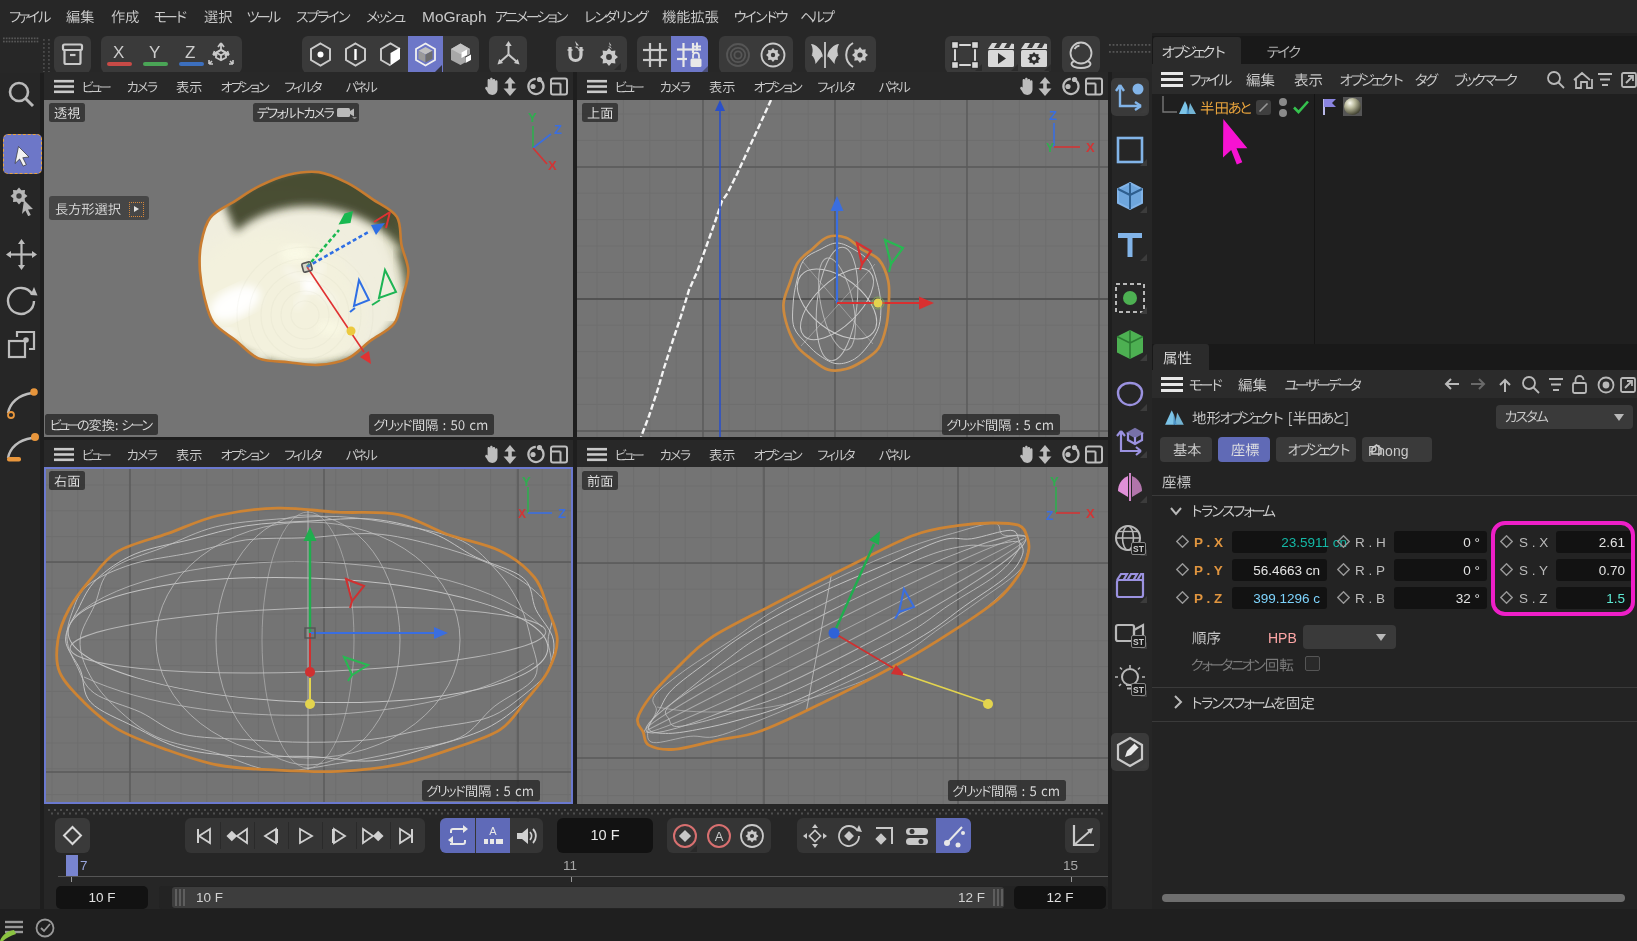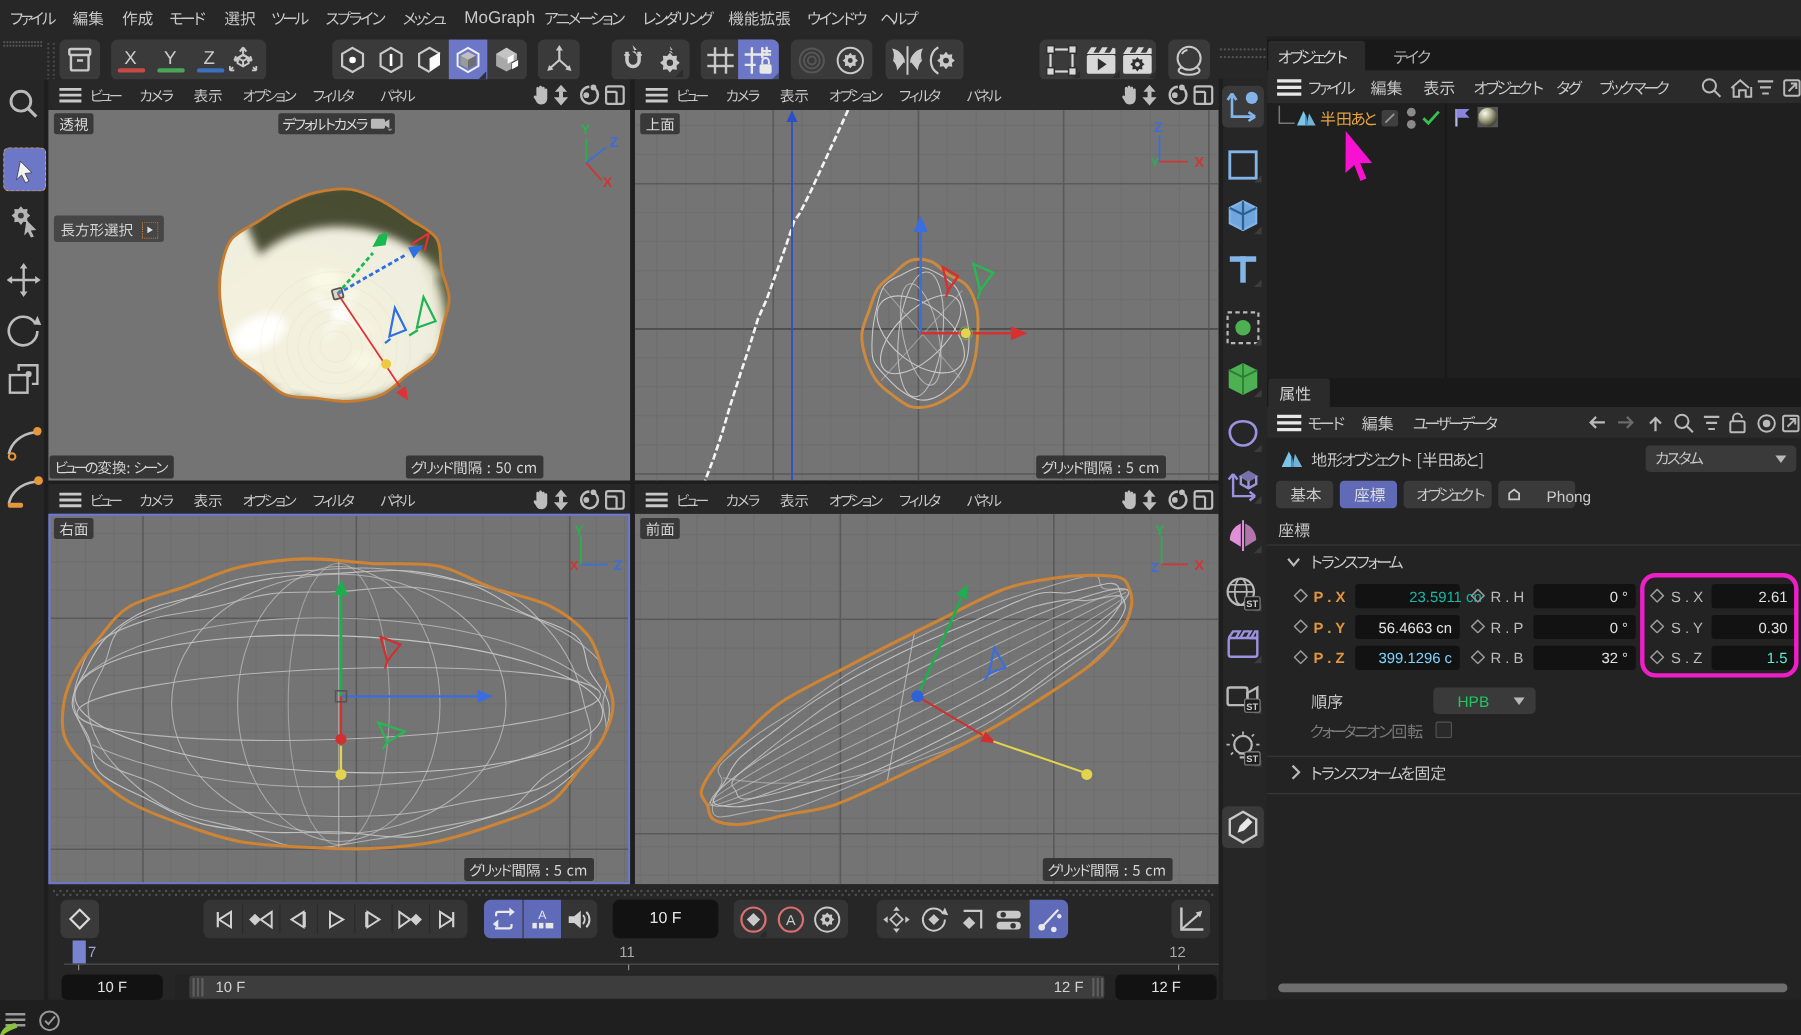--- a/index.html
+++ b/index.html
@@ -1189,21 +1189,21 @@
     <path transform="translate(0,15.1)" d="M10.7 -8.6C10.4 -6.9 9.8 -5.5 8.6 -4.7V-8.8H7.6V-3.2H3.6V-2.3H7.6V-0.2H2.7V0.8H13.5V-0.2H8.6V-2.3H12.7V-3.2H8.6V-4.6C8.8 -4.5 9.2 -4.2 9.3 -4.0C9.9 -4.5 10.5 -5.1 10.8 -5.9C11.6 -5.2 12.4 -4.4 12.9 -3.9L13.5 -4.6C13.0 -5.2 12.1 -6.1 11.2 -6.7C11.4 -7.3 11.6 -7.9 11.7 -8.5ZM5.0 -8.6C4.7 -6.8 4.1 -5.4 2.9 -4.5C3.1 -4.3 3.5 -4.0 3.6 -3.8C4.3 -4.3 4.8 -5.0 5.2 -5.8C5.8 -5.3 6.4 -4.7 6.7 -4.2L7.3 -4.9C7.0 -5.4 6.2 -6.1 5.6 -6.7C5.8 -7.3 5.9 -7.9 6.0 -8.5ZM1.6 -10.4V-6.5C1.6 -4.4 1.5 -1.5 0.4 0.5C0.6 0.6 1.1 0.9 1.3 1.1C2.5 -1.1 2.6 -4.3 2.6 -6.5V-9.4H13.5V-10.4H8.1V-11.9H7.0V-10.4Z M20.4 -5.2V-4.3H27.1V-5.2ZM25.2 -1.6C25.9 -0.9 26.7 0.1 27.1 0.7L27.9 0.1C27.5 -0.5 26.7 -1.4 25.9 -2.1ZM21.2 -2.1C20.7 -1.4 19.8 -0.5 19.0 0.0C19.2 0.2 19.5 0.4 19.7 0.6C20.5 0.1 21.4 -0.8 22.0 -1.7ZM20.1 -9.4V-6.0H27.5V-9.4H25.2V-10.4H27.8V-11.3H19.6V-10.4H22.2V-9.4ZM23.0 -10.4H24.3V-9.4H23.0ZM19.5 -3.3V-2.4H23.2V0.1C23.2 0.2 23.1 0.3 22.9 0.3C22.8 0.3 22.2 0.3 21.5 0.3C21.7 0.5 21.8 0.9 21.9 1.2C22.8 1.2 23.3 1.1 23.7 1.0C24.1 0.8 24.2 0.6 24.2 0.1V-2.4H27.8V-3.3ZM21.0 -8.6H22.2V-6.8H21.0ZM23.0 -8.6H24.3V-6.8H23.0ZM25.1 -8.6H26.5V-6.8H25.1ZM16.9 -11.9V-8.8H14.9V-7.9H16.8C16.4 -5.9 15.5 -3.7 14.6 -2.5C14.8 -2.2 15.1 -1.8 15.2 -1.6C15.8 -2.5 16.4 -4.0 16.9 -5.5V1.1H17.9V-5.6C18.3 -4.9 18.8 -4.0 19.0 -3.6L19.6 -4.4C19.4 -4.8 18.3 -6.4 17.9 -6.9V-7.9H19.5V-8.8H17.9V-11.9Z" fill="#e2e2e2"></path>
   </svg>
 <div class="abs" style="left:1276px;top:437px;width:80px;height:25px;background:#3a3a3a;border-radius:4px"></div>
 <svg style="position:absolute;left:1289.0px;top:439.9px;overflow:visible" width="61" height="20">
     <path transform="translate(0,15.1)" d="M-0.6 -2.0 0.2 -1.1C2.7 -2.4 5.2 -4.7 6.4 -6.4L6.4 -1.2C6.4 -0.9 6.3 -0.7 5.9 -0.7C5.4 -0.7 4.6 -0.7 3.9 -0.9L4.0 0.3C4.7 0.4 5.6 0.4 6.3 0.4C7.1 0.4 7.6 0.0 7.6 -0.7C7.6 -2.5 7.5 -5.3 7.5 -7.5H9.7C10.1 -7.5 10.6 -7.5 10.9 -7.4V-8.6C10.6 -8.6 10.1 -8.5 9.7 -8.5H7.5L7.4 -9.9C7.4 -10.3 7.5 -10.7 7.5 -11.1H6.2C6.3 -10.8 6.3 -10.5 6.3 -9.9L6.4 -8.5H1.2C0.8 -8.5 0.3 -8.6 -0.1 -8.6V-7.4C0.3 -7.5 0.8 -7.5 1.2 -7.5H5.9C4.8 -5.8 2.3 -3.4 -0.6 -2.0Z M21.2 -12.2 20.4 -11.8C20.8 -11.3 21.3 -10.5 21.6 -10.0L22.4 -10.3C22.1 -10.8 21.6 -11.7 21.2 -12.2ZM20.7 -9.2 20.0 -9.7 20.5 -9.9C20.2 -10.5 19.7 -11.3 19.4 -11.8L18.6 -11.5C18.9 -11.0 19.4 -10.3 19.7 -9.8C19.4 -9.7 19.2 -9.7 19.0 -9.7C18.4 -9.7 12.7 -9.7 11.9 -9.7C11.5 -9.7 10.9 -9.8 10.5 -9.8V-8.6C10.9 -8.6 11.4 -8.6 11.9 -8.6C12.7 -8.6 18.4 -8.6 19.2 -8.6C19.0 -7.2 18.3 -5.3 17.3 -4.0C16.1 -2.5 14.5 -1.2 11.8 -0.6L12.8 0.5C15.4 -0.3 17.0 -1.6 18.3 -3.3C19.5 -4.8 20.1 -7.0 20.5 -8.5C20.5 -8.8 20.6 -9.0 20.7 -9.2Z M29.3 -10.6 28.6 -10.3C29.0 -9.6 29.5 -8.8 29.8 -8.0L30.7 -8.4C30.3 -9.1 29.7 -10.1 29.3 -10.6ZM31.2 -11.3 30.4 -10.9C30.9 -10.3 31.4 -9.5 31.8 -8.7L32.6 -9.1C32.2 -9.8 31.6 -10.8 31.2 -11.3ZM23.3 -10.8 22.6 -9.9C23.5 -9.4 25.0 -8.3 25.7 -7.8L26.4 -8.8C25.7 -9.2 24.1 -10.3 23.3 -10.8ZM21.1 -0.7 21.8 0.5C23.1 0.2 25.1 -0.4 26.5 -1.3C28.8 -2.6 30.7 -4.4 32.0 -6.3L31.3 -7.5C30.1 -5.5 28.3 -3.6 25.9 -2.3C24.5 -1.5 22.7 -0.9 21.1 -0.7ZM21.1 -7.6 20.5 -6.6C21.4 -6.2 22.9 -5.2 23.6 -4.7L24.2 -5.7C23.6 -6.1 22.0 -7.2 21.1 -7.6Z M30.7 -1.1V0.1C31.1 0.1 31.5 0.1 31.8 0.1H39.6C39.8 0.1 40.3 0.1 40.6 0.1V-1.1C40.3 -1.1 40.0 -1.0 39.6 -1.0H36.2V-6.2H39.0C39.3 -6.2 39.6 -6.2 40.0 -6.2V-7.3C39.7 -7.3 39.3 -7.3 39.0 -7.3H32.4C32.2 -7.3 31.7 -7.3 31.4 -7.3V-6.2C31.7 -6.2 32.2 -6.2 32.4 -6.2H35.0V-1.0H31.8C31.4 -1.0 31.1 -1.1 30.7 -1.1Z M45.5 -11.0 44.2 -11.5C44.1 -11.1 43.9 -10.6 43.8 -10.3C43.2 -9.1 41.8 -7.0 39.3 -5.5L40.3 -4.8C41.8 -5.8 43.0 -7.1 43.9 -8.3H48.7C48.4 -7.0 47.5 -5.2 46.4 -3.9C45.1 -2.4 43.4 -1.1 40.8 -0.3L41.8 0.6C44.5 -0.4 46.1 -1.7 47.4 -3.2C48.7 -4.8 49.6 -6.7 50.0 -8.1C50.0 -8.3 50.2 -8.7 50.3 -8.9L49.3 -9.5C49.1 -9.4 48.8 -9.3 48.4 -9.3H44.6L44.9 -9.9C45.0 -10.2 45.3 -10.7 45.5 -11.0Z M53.2 -1.2C53.2 -0.7 53.2 -0.0 53.1 0.4H54.5C54.4 -0.0 54.4 -0.8 54.4 -1.2L54.4 -5.9C56.0 -5.4 58.4 -4.5 60.0 -3.6L60.4 -4.9C59.0 -5.6 56.3 -6.6 54.4 -7.2V-9.5C54.4 -9.9 54.4 -10.6 54.5 -11.0H53.1C53.2 -10.6 53.2 -9.9 53.2 -9.5C53.2 -8.3 53.2 -2.0 53.2 -1.2Z" fill="#c9c9c9"></path>
   </svg>
 <div class="abs" style="left:1362px;top:437px;width:70px;height:25px;background:#3a3a3a;border-radius:4px"></div>
 <svg class="abs" style="left:1370px;top:443px" width="13" height="13">
     <path d="M2 11V5.5L6.5 2l4.5 3.5V11z" fill="none" stroke="#c9c9c9" stroke-width="1.6"></path>
   </svg>
-<div style="position:absolute;top:441.7px;font:normal 14px 'Liberation Sans',sans-serif;color:#c9c9c9;letter-spacing:0px;white-space:nowrap;line-height:18px;left:1406px;">Phong</div>
+<div style="position:absolute;top:441.7px;font:normal 14px 'Liberation Sans',sans-serif;color:#c9c9c9;letter-spacing:0px;white-space:nowrap;line-height:18px;left:1368px;">Phong</div>
 <svg style="position:absolute;left:1162.0px;top:471.6px;overflow:visible" width="29" height="20">
     <path transform="translate(0,15.4)" d="M10.9 -8.8C10.7 -7.0 10.0 -5.7 8.8 -4.8V-9.0H7.7V-3.3H3.7V-2.3H7.7V-0.2H2.8V0.8H13.8V-0.2H8.8V-2.3H12.9V-3.3H8.8V-4.7C9.0 -4.6 9.4 -4.2 9.5 -4.1C10.2 -4.6 10.7 -5.2 11.1 -6.0C11.9 -5.3 12.7 -4.5 13.2 -4.0L13.8 -4.7C13.3 -5.3 12.3 -6.2 11.5 -6.9C11.7 -7.4 11.8 -8.0 11.9 -8.7ZM5.1 -8.8C4.8 -6.9 4.2 -5.5 2.9 -4.6C3.1 -4.4 3.6 -4.1 3.7 -3.9C4.4 -4.4 4.9 -5.1 5.3 -6.0C5.9 -5.4 6.5 -4.8 6.8 -4.3L7.5 -5.0C7.1 -5.5 6.4 -6.3 5.7 -6.9C5.9 -7.4 6.0 -8.0 6.1 -8.7ZM1.6 -10.6V-6.6C1.6 -4.5 1.5 -1.6 0.4 0.5C0.7 0.6 1.1 0.9 1.3 1.1C2.5 -1.1 2.7 -4.4 2.7 -6.6V-9.6H13.8V-10.6H8.2V-12.2H7.1V-10.6Z M20.9 -5.3V-4.4H27.7V-5.3ZM25.7 -1.6C26.4 -0.9 27.3 0.1 27.7 0.7L28.5 0.1C28.1 -0.5 27.2 -1.5 26.5 -2.1ZM21.6 -2.2C21.2 -1.4 20.3 -0.6 19.4 0.0C19.6 0.2 19.9 0.4 20.1 0.7C21.0 0.1 21.9 -0.8 22.5 -1.7ZM20.5 -9.6V-6.1H28.1V-9.6H25.8V-10.6H28.4V-11.5H20.0V-10.6H22.6V-9.6ZM23.5 -10.6H24.9V-9.6H23.5ZM20.0 -3.4V-2.5H23.6V0.1C23.6 0.2 23.6 0.3 23.4 0.3C23.2 0.3 22.7 0.3 22.0 0.3C22.1 0.5 22.3 0.9 22.3 1.2C23.2 1.2 23.8 1.2 24.2 1.0C24.6 0.9 24.7 0.6 24.7 0.1V-2.5H28.4V-3.4ZM21.4 -8.8H22.7V-7.0H21.4ZM23.5 -8.8H24.9V-7.0H23.5ZM25.7 -8.8H27.1V-7.0H25.7ZM17.3 -12.2V-9.0H15.3V-8.0H17.2C16.7 -6.0 15.9 -3.8 14.9 -2.5C15.1 -2.3 15.4 -1.9 15.5 -1.6C16.2 -2.5 16.8 -4.1 17.3 -5.6V1.1H18.3V-5.7C18.7 -5.0 19.2 -4.1 19.4 -3.6L20.0 -4.5C19.8 -4.9 18.7 -6.5 18.3 -7.0V-8.0H19.9V-9.0H18.3V-12.2Z" fill="#c9c9c9"></path>
   </svg>
 <div style="position:absolute;left:1152px;top:495px;width:485px;height:1px;background:#3a3a3a;">
 </div>
 <svg class="abs" style="left:1170px;top:505px" width="12" height="12">
     <path d="M1 3l5 6 5-6" fill="none" stroke="#b9b9b9" stroke-width="2"></path>
   </svg>
 <svg style="position:absolute;left:1191.0px;top:500.6px;overflow:visible" width="84" height="20">
     <path transform="translate(0,15.4)" d="M3.0 -1.3C3.0 -0.7 3.0 -0.0 2.9 0.4H4.3C4.2 -0.0 4.2 -0.8 4.2 -1.3L4.2 -6.1C5.8 -5.6 8.3 -4.6 9.9 -3.7L10.4 -5.0C8.9 -5.7 6.1 -6.8 4.2 -7.4V-9.7C4.2 -10.2 4.3 -10.8 4.3 -11.2H2.9C3.0 -10.8 3.0 -10.1 3.0 -9.7C3.0 -8.5 3.0 -2.1 3.0 -1.3Z M12.2 -10.8V-9.6C12.6 -9.6 13.1 -9.6 13.5 -9.6C14.3 -9.6 18.4 -9.6 19.2 -9.6C19.7 -9.6 20.2 -9.6 20.5 -9.6V-10.8C20.2 -10.7 19.7 -10.7 19.2 -10.7C18.3 -10.7 14.3 -10.7 13.5 -10.7C13.0 -10.7 12.6 -10.7 12.2 -10.8ZM21.6 -7.0 20.7 -7.5C20.6 -7.4 20.3 -7.4 20.0 -7.4C19.2 -7.4 13.0 -7.4 12.3 -7.4C11.9 -7.4 11.4 -7.4 10.9 -7.5V-6.2C11.4 -6.3 12.0 -6.3 12.3 -6.3C13.2 -6.3 19.3 -6.3 20.0 -6.3C19.7 -5.2 19.2 -4.0 18.3 -3.1C17.1 -1.8 15.2 -0.9 13.2 -0.4L14.1 0.6C15.9 0.1 17.7 -0.8 19.3 -2.4C20.3 -3.6 21.0 -5.1 21.4 -6.6C21.4 -6.7 21.5 -6.8 21.6 -7.0Z M22.9 -10.6 22.0 -9.7C23.1 -9.0 24.9 -7.5 25.7 -6.7L26.6 -7.6C25.8 -8.4 23.9 -9.9 22.9 -10.6ZM21.6 -0.9 22.4 0.3C24.8 -0.2 26.6 -1.1 28.1 -2.0C30.3 -3.3 32.0 -5.3 33.0 -7.1L32.3 -8.4C31.4 -6.6 29.7 -4.4 27.4 -3.0C26.0 -2.2 24.2 -1.3 21.6 -0.9Z M41.9 -9.7 41.2 -10.3C40.9 -10.2 40.6 -10.2 40.1 -10.2C39.5 -10.2 35.1 -10.2 34.5 -10.2C34.0 -10.2 33.2 -10.2 33.0 -10.2V-8.9C33.2 -8.9 34.0 -9.0 34.5 -9.0C35.0 -9.0 39.6 -9.0 40.1 -9.0C39.8 -7.8 38.7 -6.1 37.7 -5.0C36.2 -3.3 34.1 -1.6 31.8 -0.7L32.7 0.3C34.8 -0.7 36.8 -2.2 38.3 -3.9C39.8 -2.6 41.4 -0.9 42.3 0.4L43.3 -0.5C42.4 -1.6 40.6 -3.5 39.1 -4.8C40.1 -6.1 41.0 -7.8 41.5 -9.1C41.6 -9.3 41.8 -9.6 41.9 -9.7Z M53.5 -9.6 52.6 -10.2C52.4 -10.1 52.1 -10.1 51.9 -10.1C51.2 -10.1 45.4 -10.1 44.6 -10.1C44.1 -10.1 43.5 -10.2 43.1 -10.2V-8.9C43.5 -9.0 44.0 -9.0 44.6 -9.0C45.4 -9.0 51.2 -9.0 52.0 -9.0C51.8 -7.6 51.1 -5.6 50.1 -4.3C48.9 -2.7 47.3 -1.5 44.4 -0.8L45.4 0.3C48.1 -0.5 49.8 -1.9 51.1 -3.6C52.3 -5.1 53.0 -7.4 53.3 -8.9C53.4 -9.2 53.4 -9.4 53.5 -9.6Z M53.1 -1.2 53.9 -0.3C55.9 -1.4 58.0 -3.2 59.0 -4.6L59.0 -0.5C59.0 -0.3 58.9 -0.1 58.6 -0.1C58.2 -0.1 57.4 -0.2 56.9 -0.2L56.9 0.8C57.5 0.8 58.4 0.9 59.0 0.9C59.7 0.9 60.1 0.5 60.1 -0.1L60.0 -5.7H62.1C62.4 -5.7 62.8 -5.6 63.1 -5.6V-6.8C62.9 -6.7 62.4 -6.7 62.1 -6.7H60.0L60.0 -7.9C60.0 -8.2 60.0 -8.6 60.0 -8.9H58.8C58.9 -8.5 58.9 -8.2 58.9 -7.9L59.0 -6.7H54.6C54.2 -6.7 53.9 -6.7 53.5 -6.8V-5.6C53.9 -5.6 54.2 -5.7 54.6 -5.7H58.5C57.5 -4.2 55.3 -2.3 53.1 -1.2Z M61.7 -6.3V-4.9C62.1 -4.9 62.9 -4.9 63.7 -4.9C64.8 -4.9 70.5 -4.9 71.6 -4.9C72.3 -4.9 72.9 -4.9 73.2 -4.9V-6.3C72.9 -6.2 72.3 -6.2 71.6 -6.2C70.5 -6.2 64.7 -6.2 63.7 -6.2C62.9 -6.2 62.1 -6.2 61.7 -6.3Z M73.3 -1.6C72.9 -1.6 72.4 -1.6 72.0 -1.6L72.2 -0.2C72.6 -0.3 73.0 -0.4 73.4 -0.4C75.3 -0.6 80.2 -1.1 82.4 -1.4C82.8 -0.7 83.0 -0.0 83.2 0.5L84.4 -0.1C83.8 -1.6 82.3 -4.5 81.2 -6.0L80.1 -5.5C80.7 -4.8 81.3 -3.6 81.9 -2.5C80.3 -2.3 77.5 -2.0 75.4 -1.8C76.1 -3.7 77.6 -8.1 78.0 -9.5C78.2 -10.1 78.3 -10.5 78.5 -10.8L77.0 -11.1C77.0 -10.7 76.9 -10.4 76.7 -9.7C76.3 -8.3 74.9 -3.7 74.1 -1.7Z" fill="#cccccc"></path>
@@ -1236,21 +1236,21 @@
     <path d="M6.5 0.8L12.2 6.5 6.5 12.2 0.8 6.5z" fill="none" stroke="#999" stroke-width="1.4"></path>
   </svg>
 <div style="position:absolute;top:561.7px;font:normal 13.5px 'Liberation Sans',sans-serif;color:#bbbbbb;letter-spacing:0px;white-space:nowrap;line-height:18px;left:1355px;">R . P</div>
 <div class="abs" style="left:1394px;top:559px;width:93px;height:22px;background:#121212;border-radius:3px"></div>
 <div style="position:absolute;top:561.7px;font:normal 13.5px 'Liberation Sans',sans-serif;color:#e2e2e2;letter-spacing:0px;white-space:nowrap;line-height:18px;left:1480px;transform:translateX(-100%);">0 °</div>
 <svg class="abs" style="left:1500px;top:563px" width="13" height="13">
     <path d="M6.5 0.8L12.2 6.5 6.5 12.2 0.8 6.5z" fill="none" stroke="#999" stroke-width="1.4"></path>
   </svg>
 <div style="position:absolute;top:561.7px;font:normal 13.5px 'Liberation Sans',sans-serif;color:#bbbbbb;letter-spacing:0px;white-space:nowrap;line-height:18px;left:1519px;">S . Y</div>
 <div class="abs" style="left:1556px;top:559px;width:76px;height:22px;background:#121212;border-radius:3px"></div>
-<div style="position:absolute;top:561.7px;font:normal 13.5px 'Liberation Sans',sans-serif;color:#e2e2e2;letter-spacing:0px;white-space:nowrap;line-height:18px;left:1625px;transform:translateX(-100%);">0.30</div>
+<div style="position:absolute;top:561.7px;font:normal 13.5px 'Liberation Sans',sans-serif;color:#e2e2e2;letter-spacing:0px;white-space:nowrap;line-height:18px;left:1625px;transform:translateX(-100%);">0.70</div>
 <svg class="abs" style="left:1176px;top:591px" width="13" height="13">
     <path d="M6.5 0.8L12.2 6.5 6.5 12.2 0.8 6.5z" fill="none" stroke="#999" stroke-width="1.4"></path>
   </svg>
 <div style="position:absolute;top:589.7px;font:bold 13.5px 'Liberation Sans',sans-serif;color:#e0953f;letter-spacing:0px;white-space:nowrap;line-height:18px;left:1194px;">P . Z</div>
 <div class="abs" style="left:1232px;top:587px;width:95px;height:22px;background:#121212;border-radius:3px"></div>
 <div style="position:absolute;top:589.7px;font:normal 13.5px 'Liberation Sans',sans-serif;color:#7dd3fc;letter-spacing:0px;white-space:nowrap;line-height:18px;left:1320px;transform:translateX(-100%);">399.1296 c</div>
 <svg class="abs" style="left:1337px;top:591px" width="13" height="13">
     <path d="M6.5 0.8L12.2 6.5 6.5 12.2 0.8 6.5z" fill="none" stroke="#999" stroke-width="1.4"></path>
   </svg>
 <div style="position:absolute;top:589.7px;font:normal 13.5px 'Liberation Sans',sans-serif;color:#bbbbbb;letter-spacing:0px;white-space:nowrap;line-height:18px;left:1355px;">R . B</div>
@@ -1260,21 +1260,21 @@
     <path d="M6.5 0.8L12.2 6.5 6.5 12.2 0.8 6.5z" fill="none" stroke="#999" stroke-width="1.4"></path>
   </svg>
 <div style="position:absolute;top:589.7px;font:normal 13.5px 'Liberation Sans',sans-serif;color:#bbbbbb;letter-spacing:0px;white-space:nowrap;line-height:18px;left:1519px;">S . Z</div>
 <div class="abs" style="left:1556px;top:587px;width:76px;height:22px;background:#121212;border-radius:3px"></div>
 <div style="position:absolute;top:589.7px;font:normal 13.5px 'Liberation Sans',sans-serif;color:#5eead4;letter-spacing:0px;white-space:nowrap;line-height:18px;left:1625px;transform:translateX(-100%);">1.5</div>
 <div class="abs" style="left:1491px;top:521px;width:144px;height:95px;border:4px solid #ee1fc8;border-radius:14px"></div>
 <svg style="position:absolute;left:1192.0px;top:627.6px;overflow:visible" width="29" height="20">
     <path transform="translate(0,15.4)" d="M5.3 -11.7V0.7H6.2V-11.7ZM3.3 -10.6V-0.9H4.1V-10.6ZM1.3 -11.7V-5.8C1.3 -3.4 1.2 -1.3 0.4 0.5C0.6 0.6 1.0 0.9 1.1 1.1C2.1 -0.8 2.2 -3.1 2.2 -5.8V-11.7ZM8.3 -6.1H12.3V-4.7H8.3ZM8.3 -3.9H12.3V-2.4H8.3ZM8.3 -8.3H12.3V-6.9H8.3ZM8.8 -1.3C8.3 -0.7 7.2 0.0 6.2 0.5C6.4 0.7 6.7 1.0 6.9 1.2C7.9 0.8 9.0 -0.0 9.8 -0.7ZM10.9 -0.7C11.7 -0.2 12.8 0.6 13.3 1.2L14.1 0.6C13.6 0.0 12.5 -0.7 11.7 -1.3ZM7.3 -9.2V-1.6H13.4V-9.2H10.5L11.0 -10.5H13.7V-11.5H6.8V-10.5H9.8C9.7 -10.1 9.6 -9.6 9.5 -9.2Z M19.9 -6.4C20.9 -5.9 22.1 -5.4 23.1 -4.9H17.8V-3.9H22.4V-0.1C22.4 0.1 22.3 0.2 22.0 0.2C21.7 0.2 20.7 0.2 19.7 0.2C19.8 0.5 20.0 0.9 20.1 1.2C21.4 1.2 22.2 1.2 22.8 1.0C23.3 0.9 23.4 0.6 23.4 -0.1V-3.9H26.6C26.1 -3.2 25.4 -2.5 24.9 -1.9L25.8 -1.5C26.6 -2.3 27.5 -3.5 28.3 -4.6L27.5 -4.9L27.3 -4.9H24.9L24.9 -4.9C24.6 -5.1 24.2 -5.4 23.7 -5.6C24.9 -6.3 26.1 -7.1 26.9 -8.0L26.2 -8.6L26.0 -8.5H18.7V-7.6H25.0C24.4 -7.1 23.5 -6.5 22.8 -6.1C22.0 -6.4 21.2 -6.7 20.5 -7.0ZM16.3 -10.6V-6.5C16.3 -4.4 16.2 -1.5 14.9 0.6C15.2 0.7 15.7 1.0 15.9 1.2C17.1 -1.0 17.3 -4.3 17.3 -6.5V-9.5H28.3V-10.6H22.7V-12.2H21.6V-10.6Z" fill="#c9c9c9"></path>
   </svg>
 <div class="abs" style="left:1303px;top:625px;width:93px;height:24px;background:#3a3a3a;border-radius:4px"></div>
-<div style="position:absolute;top:628.7px;font:normal 14px 'Liberation Sans',sans-serif;color:#22c55e;letter-spacing:0px;white-space:nowrap;line-height:18px;left:1325px;">HPB</div>
+<div style="position:absolute;top:628.7px;font:normal 14px 'Liberation Sans',sans-serif;color:#fca5a5;letter-spacing:0px;white-space:nowrap;line-height:18px;left:1268px;">HPB</div>
 <div class="abs" style="left:1376px;top:634px;width:0;height:0;border-left:5.5px solid transparent;border-right:5.5px solid transparent;border-top:7px solid #b9b9b9"></div>
 <svg style="position:absolute;left:1192.0px;top:654.6px;overflow:visible" width="102" height="20">
     <path transform="translate(0,15.4)" d="M5.9 -11.3 4.6 -11.7C4.5 -11.3 4.2 -10.8 4.1 -10.6C3.5 -9.3 2.0 -7.1 -0.4 -5.7L0.6 -4.9C2.1 -6.0 3.3 -7.2 4.2 -8.5H9.1C8.8 -7.1 7.9 -5.3 6.8 -3.9C5.5 -2.4 3.7 -1.1 1.0 -0.3L2.1 0.6C4.8 -0.4 6.5 -1.7 7.8 -3.3C9.1 -4.9 10.0 -6.8 10.4 -8.3C10.5 -8.5 10.6 -8.9 10.8 -9.1L9.8 -9.7C9.6 -9.6 9.2 -9.5 8.8 -9.5H4.9L5.2 -10.1C5.4 -10.4 5.7 -10.9 5.9 -11.3Z M10.2 -1.2 11.0 -0.3C13.0 -1.4 15.1 -3.2 16.1 -4.6L16.1 -0.5C16.1 -0.3 16.0 -0.1 15.7 -0.1C15.3 -0.1 14.5 -0.2 13.9 -0.2L14.0 0.8C14.6 0.8 15.5 0.9 16.1 0.9C16.7 0.9 17.2 0.5 17.2 -0.1L17.1 -5.7H19.2C19.5 -5.7 19.9 -5.6 20.2 -5.6V-6.8C20.0 -6.7 19.5 -6.7 19.2 -6.7H17.1L17.1 -7.9C17.1 -8.2 17.1 -8.6 17.1 -8.9H15.9C16.0 -8.5 16.0 -8.2 16.0 -7.9L16.0 -6.7H11.7C11.3 -6.7 10.9 -6.7 10.6 -6.8V-5.6C10.9 -5.6 11.3 -5.7 11.7 -5.7H15.6C14.6 -4.2 12.4 -2.3 10.2 -1.2Z M18.7 -6.3V-4.9C19.2 -4.9 20.0 -4.9 20.7 -4.9C21.8 -4.9 27.6 -4.9 28.7 -4.9C29.4 -4.9 30.0 -4.9 30.3 -4.9V-6.3C29.9 -6.2 29.4 -6.2 28.7 -6.2C27.6 -6.2 21.8 -6.2 20.7 -6.2C19.9 -6.2 19.2 -6.2 18.7 -6.3Z M35.8 -11.4 34.4 -11.8C34.4 -11.4 34.1 -10.9 34.0 -10.7C33.3 -9.3 31.8 -7.2 29.3 -5.6L30.3 -4.9C31.9 -6.0 33.2 -7.4 34.1 -8.7H39.0C38.7 -7.5 38.0 -5.9 37.1 -4.7C36.0 -5.4 35.0 -6.1 34.0 -6.6L33.2 -5.8C34.1 -5.3 35.2 -4.5 36.3 -3.8C35.0 -2.3 33.1 -1.0 30.7 -0.3L31.7 0.6C34.2 -0.3 36.0 -1.6 37.3 -3.0C37.8 -2.6 38.4 -2.1 38.8 -1.7L39.7 -2.7C39.2 -3.1 38.6 -3.6 38.0 -4.0C39.1 -5.5 39.9 -7.2 40.3 -8.5C40.4 -8.7 40.5 -9.1 40.6 -9.3L39.7 -9.9C39.4 -9.8 39.1 -9.7 38.7 -9.7H34.8L35.1 -10.3C35.2 -10.5 35.5 -11.0 35.8 -11.4Z M41.3 -9.4V-8.1C41.7 -8.1 42.2 -8.2 42.7 -8.2C43.4 -8.2 48.2 -8.2 48.9 -8.2C49.4 -8.2 50.0 -8.2 50.4 -8.1V-9.4C50.0 -9.4 49.5 -9.4 48.9 -9.4C48.2 -9.4 43.6 -9.4 42.7 -9.4C42.3 -9.4 41.8 -9.4 41.3 -9.4ZM40.0 -2.3V-0.9C40.5 -0.9 41.0 -0.9 41.6 -0.9C42.4 -0.9 49.4 -0.9 50.3 -0.9C50.6 -0.9 51.1 -0.9 51.6 -0.9V-2.3C51.2 -2.2 50.7 -2.2 50.3 -2.2C49.4 -2.2 42.4 -2.2 41.6 -2.2C41.0 -2.2 40.5 -2.2 40.0 -2.3Z M50.7 -2.0 51.5 -1.1C54.1 -2.5 56.7 -4.8 57.9 -6.5L57.9 -1.3C57.9 -0.9 57.8 -0.7 57.4 -0.7C56.8 -0.7 56.0 -0.8 55.3 -0.9L55.4 0.3C56.1 0.4 57.0 0.4 57.8 0.4C58.6 0.4 59.1 0.0 59.1 -0.8C59.1 -2.6 59.0 -5.5 59.0 -7.6H61.3C61.6 -7.6 62.1 -7.6 62.5 -7.6V-8.8C62.2 -8.8 61.6 -8.7 61.2 -8.7H59.0L58.9 -10.1C58.9 -10.5 59.0 -10.9 59.0 -11.4H57.7C57.7 -11.0 57.8 -10.7 57.8 -10.1L57.8 -8.7H52.6C52.1 -8.7 51.6 -8.8 51.2 -8.8V-7.6C51.7 -7.6 52.1 -7.6 52.6 -7.6H57.4C56.2 -5.9 53.6 -3.5 50.7 -2.0Z M63.5 -10.6 62.6 -9.7C63.7 -9.0 65.5 -7.5 66.3 -6.7L67.2 -7.6C66.4 -8.4 64.5 -9.9 63.5 -10.6ZM62.2 -0.9 63.0 0.3C65.4 -0.2 67.2 -1.1 68.7 -2.0C70.9 -3.3 72.6 -5.3 73.6 -7.1L72.9 -8.4C72.0 -6.6 70.3 -4.4 68.0 -3.0C66.6 -2.2 64.8 -1.3 62.2 -0.9Z M78.2 -7.2H81.8V-3.9H78.2ZM77.2 -8.2V-3.0H82.8V-8.2ZM74.0 -11.6V1.1H75.1V0.4H85.0V1.1H86.1V-11.6ZM75.1 -0.7V-10.5H85.0V-0.7Z M95.0 -11.0V-10.0H100.7V-11.0ZM98.5 -3.4C99.0 -2.6 99.4 -1.7 99.7 -0.8L96.3 -0.5C96.7 -2.0 97.2 -4.1 97.6 -5.8H101.2V-6.9H94.4V-5.8H96.4C96.1 -4.1 95.6 -1.9 95.2 -0.4L94.0 -0.3L94.2 0.7L100.1 0.2C100.2 0.5 100.2 0.9 100.3 1.1L101.3 0.7C101.0 -0.5 100.3 -2.4 99.5 -3.8ZM88.4 -8.6V-3.5H90.7V-2.3H87.9V-1.4H90.7V1.2H91.7V-1.4H94.5V-2.3H91.7V-3.5H94.1V-8.6H91.7V-9.7H94.3V-10.6H91.7V-12.2H90.7V-10.6H88.1V-9.7H90.7V-8.6ZM89.3 -5.7H90.8V-4.3H89.3ZM91.6 -5.7H93.2V-4.3H91.6ZM89.3 -7.7H90.8V-6.4H89.3ZM91.6 -7.7H93.2V-6.4H91.6Z" fill="#7a7a7a"></path>
   </svg>
 <div class="abs" style="left:1305px;top:656px;width:15px;height:15px;background:#2a2a2a;border:1px solid #555;border-radius:2px"></div>
 <div style="position:absolute;left:1152px;top:687px;width:485px;height:1px;background:#3a3a3a;">
 </div>
 <svg class="abs" style="left:1172px;top:695px" width="12" height="14">
     <path d="M3 1l6 6-6 6" fill="none" stroke="#b9b9b9" stroke-width="2"></path>
   </svg>
@@ -1759,21 +1759,21 @@
 <div class="abs" style="left:1065px;top:818px;width:35px;height:35px;background:#353535;border-radius:6px"></div>
 <svg class="abs" style="left:1070px;top:823px" width="26" height="26" viewBox="0 0 26 26">
     <path d="M4 2v20h20" fill="none" stroke="#c9c9c9" stroke-width="2.2"></path>
     <path d="M4 22L20 8" stroke="#c9c9c9" stroke-width="2"></path>
     <path d="M23 5l-6 1.5 4 4.5z" fill="#c9c9c9"></path>
     <path d="M4 2l-0 0"></path>
   </svg>
 <div class="abs" style="left:66px;top:855px;width:12px;height:21px;background:#7884cf"></div>
 <div style="position:absolute;top:857.2px;font:normal 13.5px 'Liberation Sans',sans-serif;color:#9aa6dd;letter-spacing:0px;white-space:nowrap;line-height:18px;left:80px;">7</div>
 <div style="position:absolute;top:857.2px;font:normal 13.5px 'Liberation Sans',sans-serif;color:#a8a8a8;letter-spacing:0px;white-space:nowrap;line-height:18px;left:563px;">11</div>
-<div style="position:absolute;top:857.2px;font:normal 13.5px 'Liberation Sans',sans-serif;color:#a8a8a8;letter-spacing:0px;white-space:nowrap;line-height:18px;left:1063px;">12</div>
+<div style="position:absolute;top:857.2px;font:normal 13.5px 'Liberation Sans',sans-serif;color:#a8a8a8;letter-spacing:0px;white-space:nowrap;line-height:18px;left:1063px;">15</div>
 <div class="abs" style="left:58px;top:876px;width:1050px;height:1px;background:#555"></div>
 <div class="abs" style="left:71px;top:877px;width:1px;height:5px;background:#999"></div>
 <div class="abs" style="left:571px;top:877px;width:1px;height:5px;background:#999"></div>
 <div class="abs" style="left:1071px;top:877px;width:1px;height:5px;background:#999"></div>
 <div class="abs" style="left:56px;top:886px;width:92px;height:23px;background:#121212;border-radius:5px"></div>
 <div style="position:absolute;top:888.7px;font:normal 13.5px 'Liberation Sans',sans-serif;color:#e2e2e2;letter-spacing:0px;white-space:nowrap;line-height:18px;left:102px;transform:translateX(-50%);">10 F</div>
 <div class="abs" style="left:159px;top:886px;width:949px;height:23px;background:#232323;border-radius:3px"></div>
 <div class="abs" style="left:172px;top:887px;width:832px;height:21px;background:#3d3d3d;border-radius:3px"></div>
 <div class="abs" style="left:175px;top:889px;width:1.5px;height:17px;background:#5e5e5e"></div>
 <div class="abs" style="left:179px;top:889px;width:1.5px;height:17px;background:#5e5e5e"></div>

